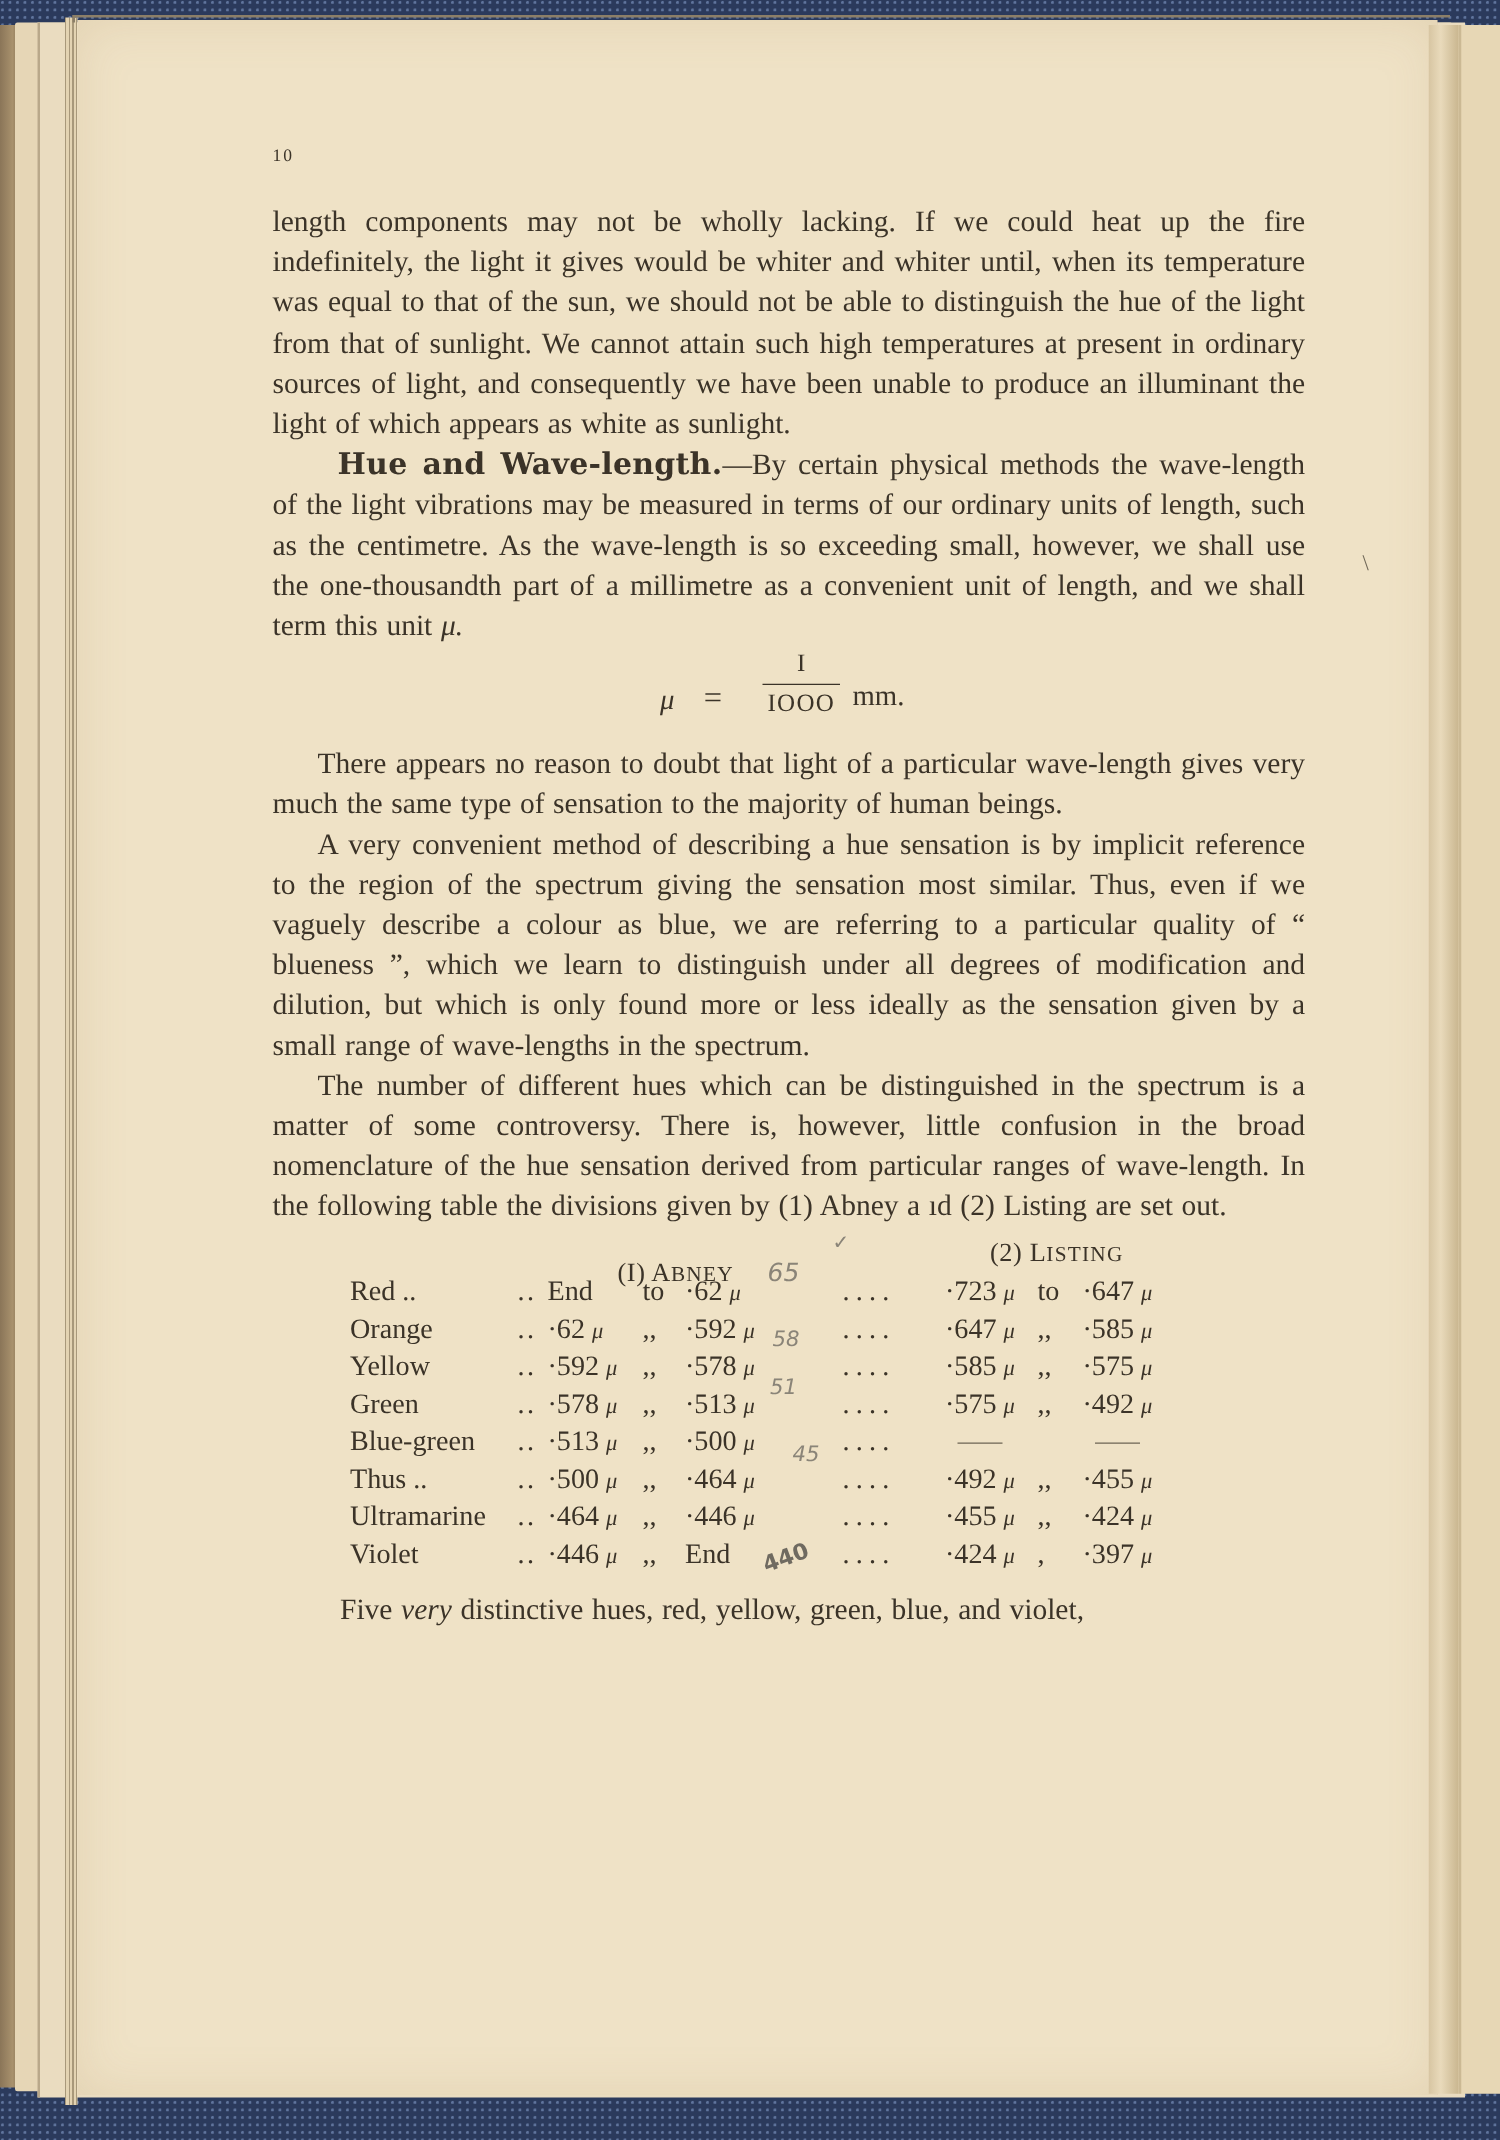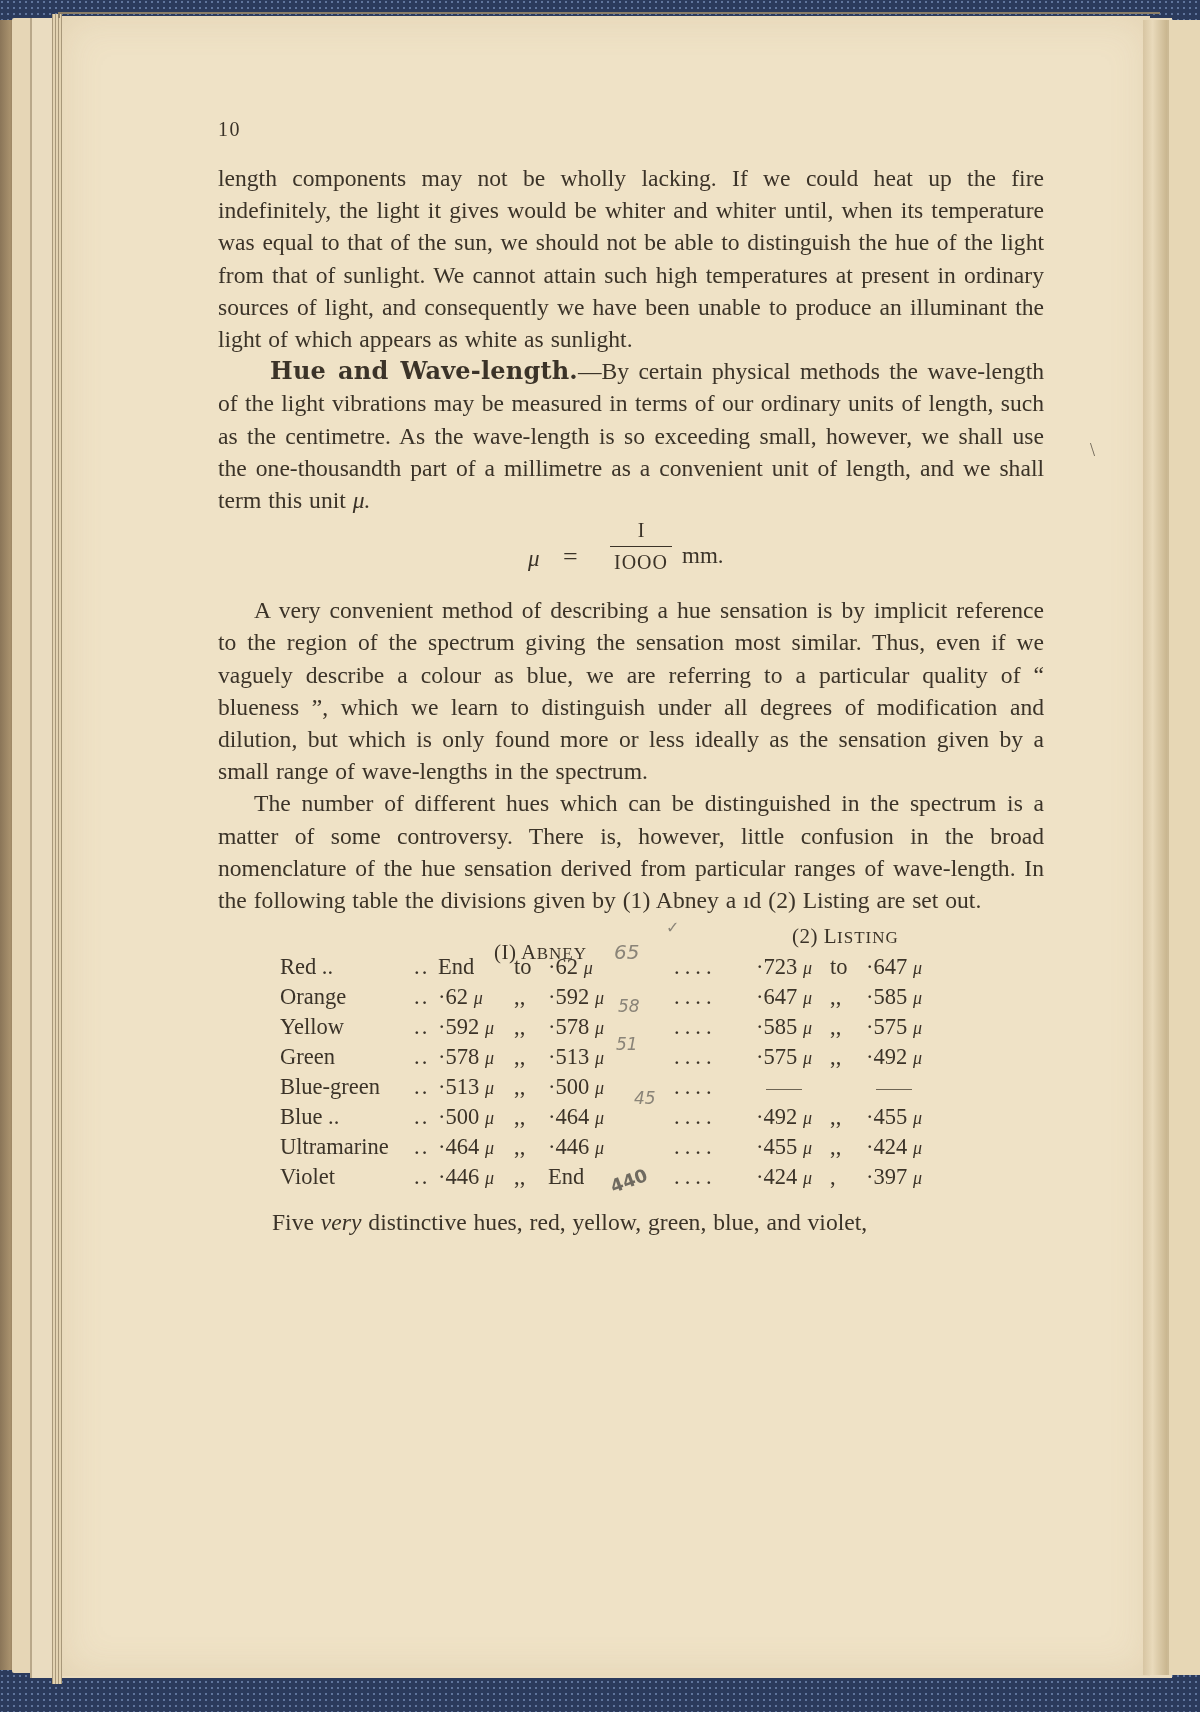--- a/index.html
+++ b/index.html
@@ -82,21 +82,21 @@
     }
     .running-head {
       position: relative;
       height: 40px;
       font-size: 24px;
       letter-spacing: 1.5px;
     }
     .page-number {
       position: absolute;
       left: 0; top: 6px;
-      font-size: 20px;
+      font-size: 14px;
     }
     .running-title {
       position: absolute;
       left: 0; right: 0;
       text-align: center;
       top: 4px;
       font-size: 24px;
       letter-spacing: 1.8px;
     }
     .para {
@@ -214,20 +214,21 @@
     <span class="mu">μ</span>
     <span class="eq">=</span>
     <span class="frac">
       <span class="num">I</span>
       <span class="bar"></span>
       <span class="den">IOOO</span>
     </span>
     <span class="unit">mm.</span>
   </div>
 
+  <p class="para indent">There appears no reason to doubt that light of a particular wave-length gives very much the same type of sensation to the majority of human beings.</p>
   <p class="para indent">A very convenient method of describing a hue sensation is by implicit reference to the region of the spectrum giving the sensation most similar.  Thus, even if we vaguely describe a colour as blue, we are referring to a particular quality of “ blueness ”, which we learn to distinguish under all degrees of modification and dilution, but which is only found more or less ideally as the sensation given by a small range of wave-lengths in the spectrum.</p>
   <p class="para indent">The number of different hues which can be distinguished in the spectrum is a matter of some controversy.  There is, however, little confusion in the broad nomenclature of the hue sensation derived from particular ranges of wave-length.  In the following table the divisions given by (1) Abney a ıd (2) Listing are set out.</p>
 
   <div class="table-wrap">
     <div class="th" style="left:276px;margin-top:16px;"><span>(I) </span><span>A</span><span class="sc">BNEY</span></div>
     <div class="th" style="left:574px;"><span>(2) </span><span>L</span><span class="sc">ISTING</span></div>
     <div class="annotation" style="left:448px; top:-6px; font-size:16px;">✓</div>
 
     <div class="row" style="top:30px;">
       <span class="cell c-name">Red  ..</span>
@@ -285,21 +286,21 @@
       <span class="cell c-dots1">..</span>
       <span class="cell c-a-from"><span>·513</span> <span class="mu-i">μ</span></span>
       <span class="cell c-a-sep">,,</span>
       <span class="cell c-a-to"><span>·500</span> <span class="mu-i">μ</span></span>
       <span class="cell c-dots2">....</span>
       <span class="cell c-l-from" style="left:548px;"><span class="dash"></span></span>
       <span class="cell c-l-to" style="left:658px;"><span class="dash"></span></span>
     </div>
 
     <div class="row" style="top:180px;">
-      <span class="cell c-name">Blue  ..</span>
+      <span class="cell c-name">Thus  ..</span>
       <span class="cell c-dots1">..</span>
       <span class="cell c-a-from"><span>·500</span> <span class="mu-i">μ</span></span>
       <span class="cell c-a-sep">,,</span>
       <span class="cell c-a-to"><span>·464</span> <span class="mu-i">μ</span></span>
       <span class="annotation" style="left:416px; top:-16px; font-size:17px;">45</span>
       <span class="cell c-dots2">....</span>
       <span class="cell c-l-from"><span>·492</span> <span class="mu-i">μ</span></span>
       <span class="cell c-l-sep">,,</span>
       <span class="cell c-l-to"><span>·455</span> <span class="mu-i">μ</span></span>
     </div>

